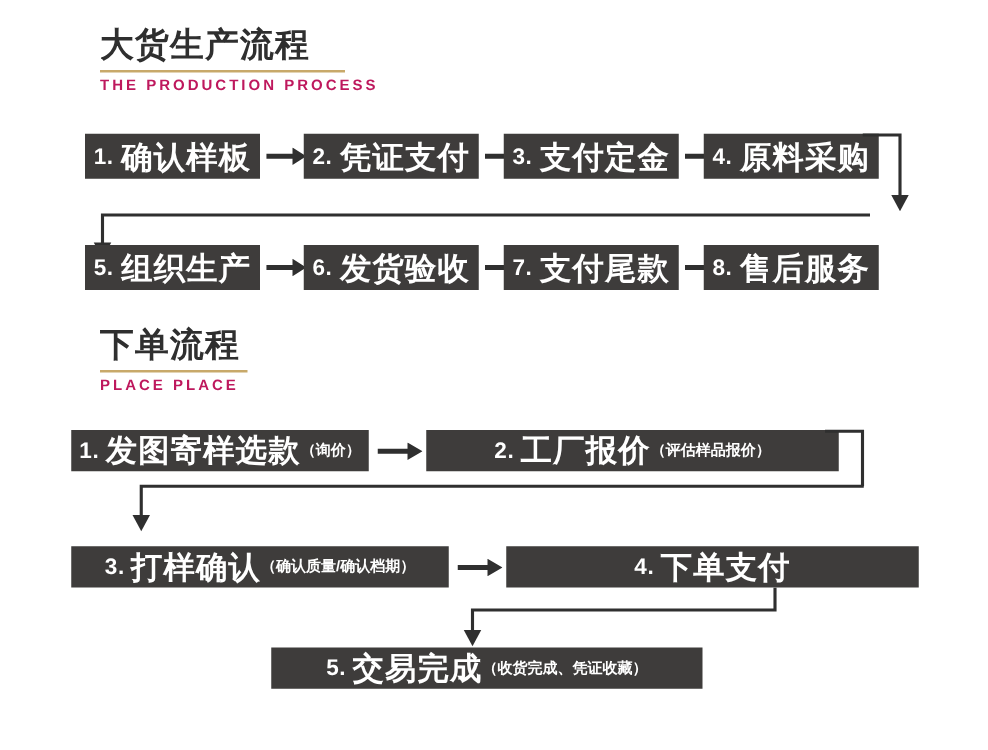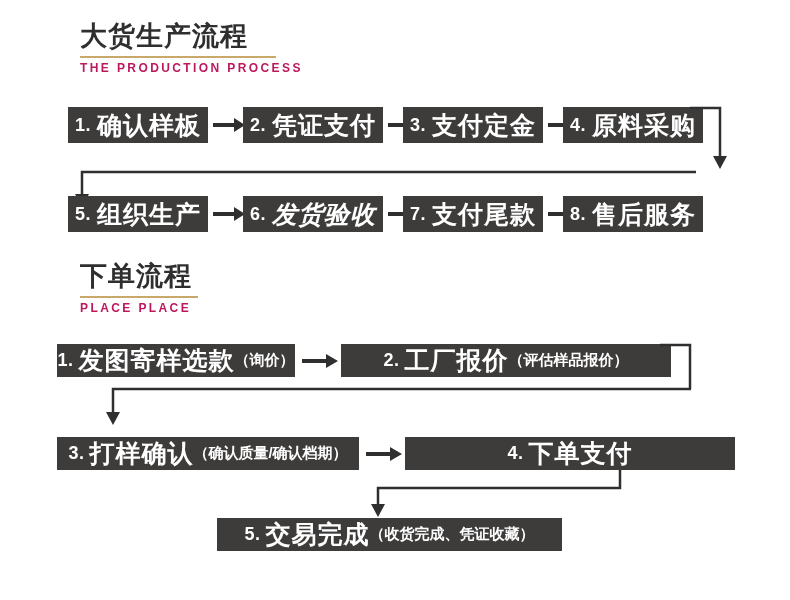--- a/index.html
+++ b/index.html
@@ -59,21 +59,21 @@
     font-size: 18px;
     font-weight: bold;
     letter-spacing: 0.5px;
   }
   .box .main {
     font-size: 25px;
     font-weight: bold;
     letter-spacing: 1px;
   }
   .box .sub {
-    font-size: 15px;
+    font-size: 12px;
     font-weight: bold;
     letter-spacing: 0px;
   }
 
   
   .arrow-h {
     position: absolute;
     display: flex;
     align-items: center;
     justify-content: center;
@@ -156,21 +156,21 @@
   </div>
 
   <div class="arrow-h" style="left:210px; top:196px; width:38px; height:36px;">
     <svg width="32" height="14" viewBox="0 0 32 14">
       <path d="M0 5 H21 V0 L32 7 L21 14 V9 H0 Z" fill="#2f2f2f"></path>
     </svg>
   </div>
 
   <div class="box" style="left:243px; top:196px; width:140px; height:36px;">
     <span class="num">6.</span>
-    <span class="main" style="margin-left:6px;font-style:italic;">发货验收</span>
+    <span class="main" style="margin-left:6px;">发货验收</span>
   </div>
 
   <div class="arrow-h" style="left:385px; top:196px; width:38px; height:36px;">
     <svg width="32" height="14" viewBox="0 0 32 14">
       <path d="M0 5 H21 V0 L32 7 L21 14 V9 H0 Z" fill="#2f2f2f"></path>
     </svg>
   </div>
 
   <div class="box" style="left:403px; top:196px; width:140px; height:36px;">
     <span class="num">7.</span>

